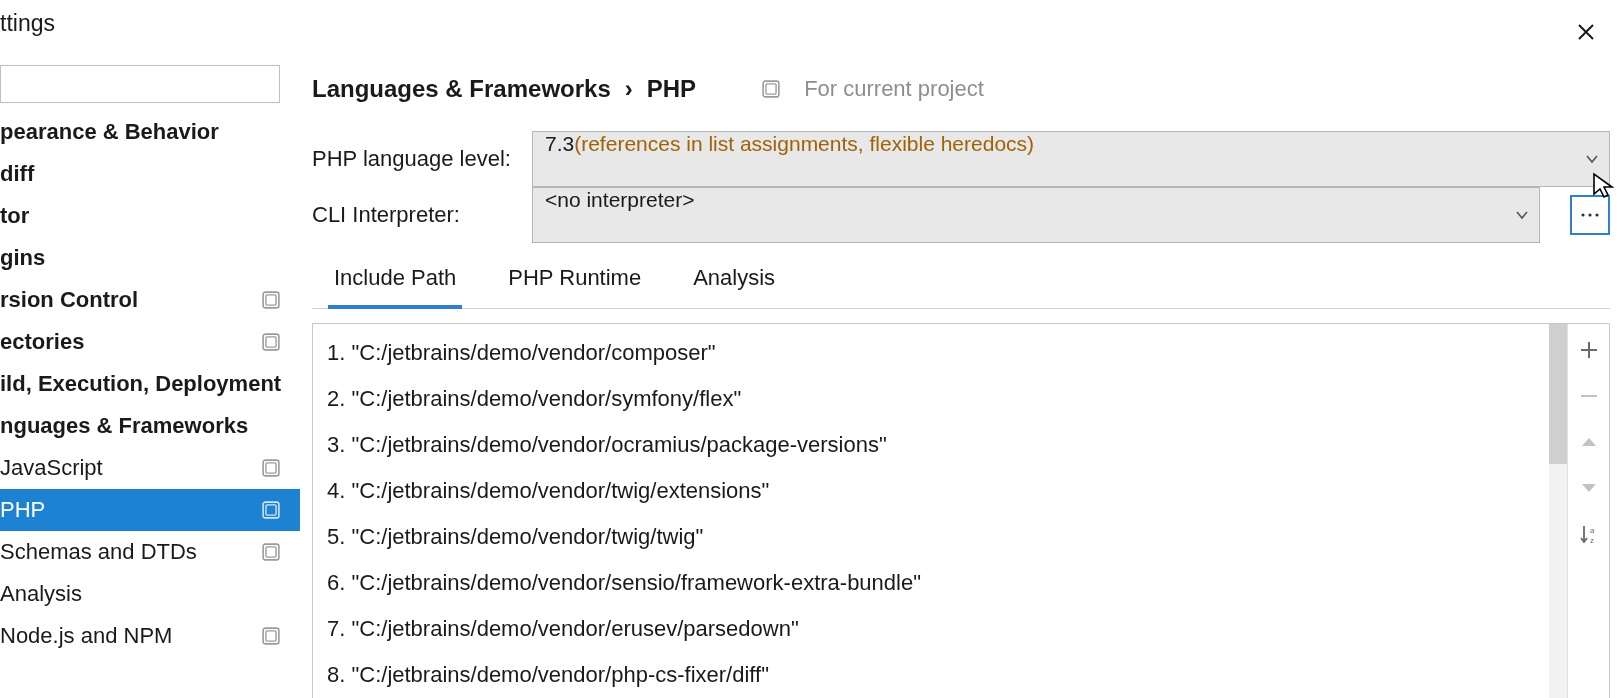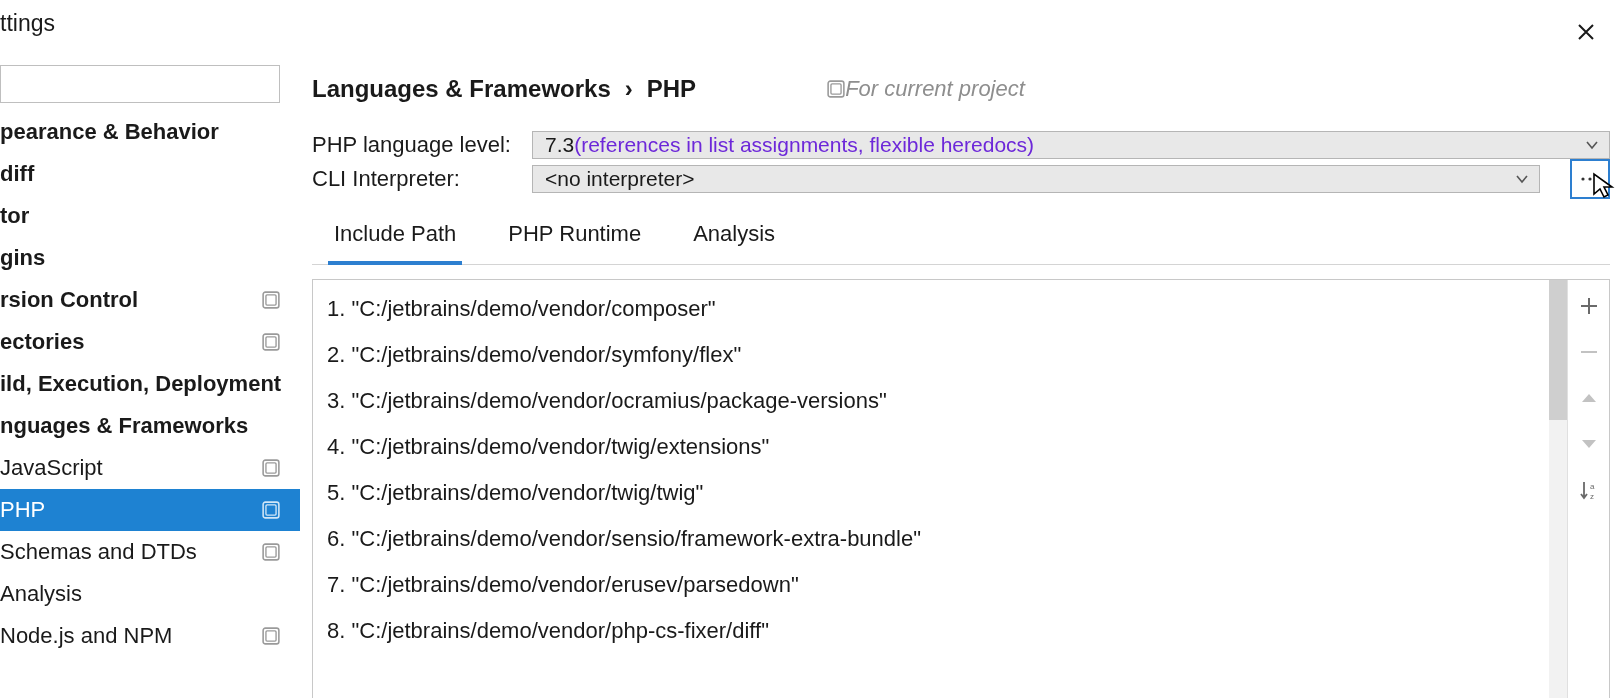--- a/index.html
+++ b/index.html
@@ -87,56 +87,55 @@
   display:flex;
   align-items:center;
   gap:14px;
   font-size:24px;
   font-weight:600;
 }
 .breadcrumb .sep { font-weight:600; color:#1a1a1a; }
 .scope-note {
   display:flex;
   align-items:center;
-  gap:0;
+  gap:24px;
   color:#8e8e8e;
   font-size:22px;
-  margin-left:111px;
-  font-style:italic;
+  margin-left:46px;
 }
 .scope-note svg { width:18px; height:18px; color:#9a9a9a; }
 .form-row {
   display:flex;
   align-items:center;
   gap:20px;
 }
 .form-label {
   font-size:22px;
   width:200px;
 }
 .dropdown {
   flex:1;
-  height:28px;
+  height:56px;
   border:1px solid #b5b5b5;
   background:#e8e8e8;
   display:flex;
-  align-items:center;
+  align-items:flex-start;
   padding:0 40px 0 12px;
   font-size:21px;
   position:relative;
   cursor:pointer;
 }
 .dropdown .chev {
   position:absolute;
   right:10px;
   top:50%;
   transform:translateY(-50%);
   color:#555;
 }
-.dropdown .hint { color:#6d28d9; }
+.dropdown .hint { color:#a16207; }
 .browse-btn {
   width:40px; height:40px;
   border:2px solid #2d7fd0;
   background:#fff;
   display:flex;align-items:center;justify-content:center;
   cursor:pointer;
   margin-left:10px;
 }
 .cursor {
   position:absolute;

